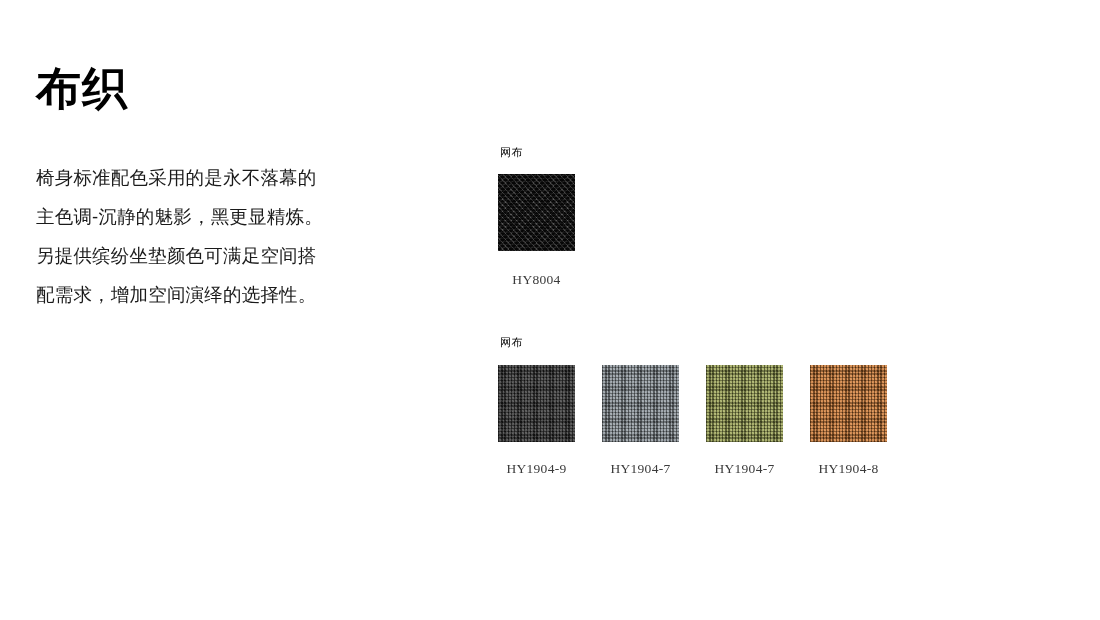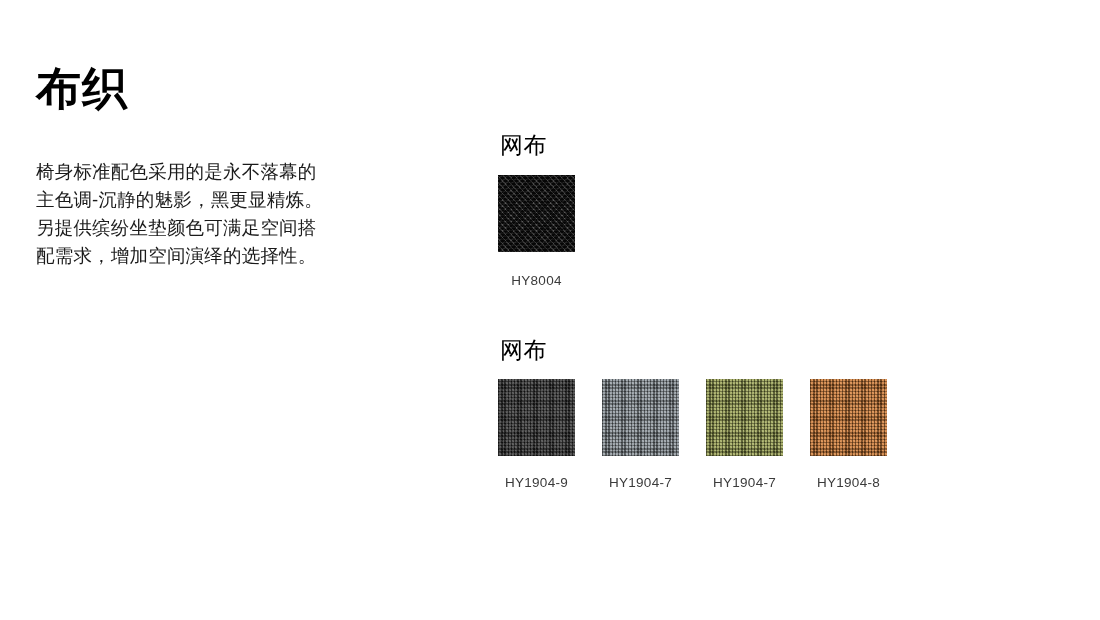--- a/index.html
+++ b/index.html
@@ -34,54 +34,55 @@
     font-size: 45px;
     font-weight: 700;
     color: #000000;
     letter-spacing: 1px;
     line-height: 1.1;
     margin: 0 0 44px 0;
     white-space: pre;
   }
   .body-copy {
     font-size: 18.5px;
-    line-height: 28px;
+    line-height: 39px;
     color: #1a1a1a;
     letter-spacing: 0.2px;
     margin: 0;
     white-space: pre-line;
     font-weight: 400;
   }
 
   
   .swatch-area {
     position: absolute;
     left: 498px;
     top: 130px;
     width: 540px;
   }
   .group {
     position: relative;
   }
   .group.group-top { margin-bottom: 48px; }
 
   .group-heading {
-    font-size: 23px;
+    font-size: 11px;
     color: #000000;
     font-weight: 400;
     letter-spacing: 0.5px;
-    margin: 2px 0 15px 2px;
+    margin: 16px 0 15px 2px;
     line-height: 1.2;
   }
 
   .swatch-row {
     display: flex;
     flex-direction: row;
     align-items: flex-end;
     gap: 27px;
+    font-family: Liberation Serif, serif;
   }
   .swatch-cell {
     width: 77px;
     display: flex;
     flex-direction: column;
     align-items: center;
   }
   .swatch-chip {
     width: 77px;
     height: 77px;

